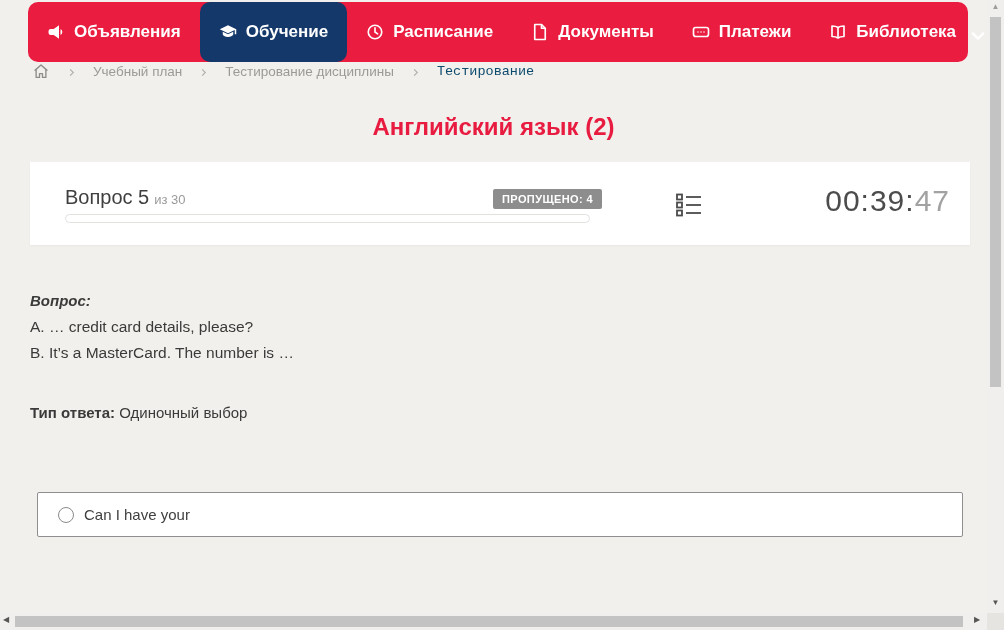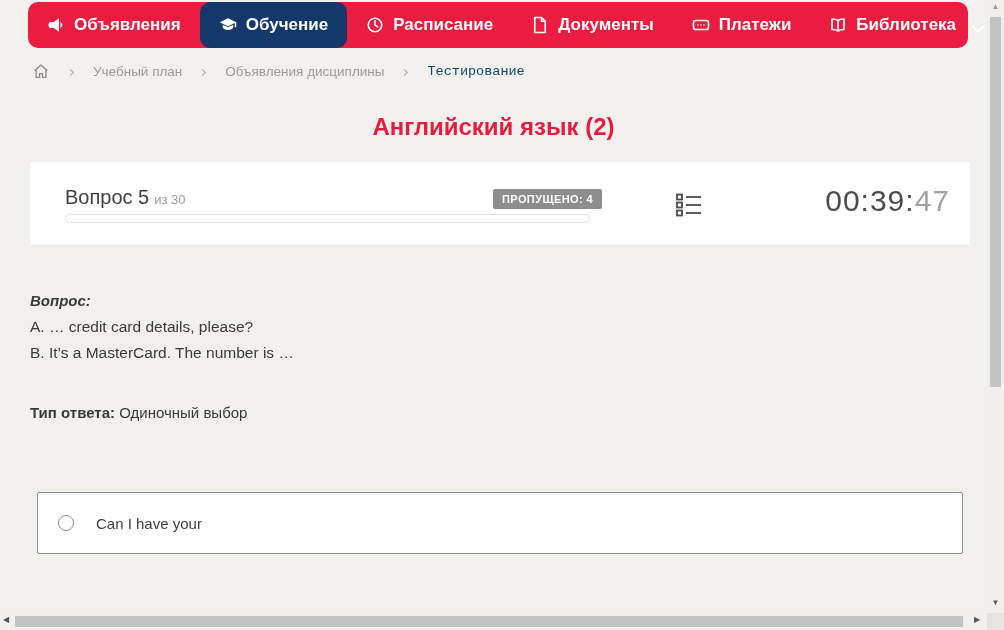--- a/index.html
+++ b/index.html
@@ -2,21 +2,21 @@
 <html><head>
 <meta charset="utf-8">
 <style>
   * { margin:0; padding:0; box-sizing:border-box; }
   html,body { width:1004px; height:630px; overflow:hidden; }
   body { font-family:"Liberation Sans", sans-serif; background:#f2f0ec; position:relative; }
 
   .viewport { position:absolute; inset:0; width:1004px; height:630px; background:#f2f0ec; }
 
   
-  .navbar { position:absolute; left:28px; top:2px; width:940px; height:46px;
+  .navbar { position:absolute; left:28px; top:2px; width:940px; height:60px;
             background:#ea1c40; border-radius:10px; display:flex; align-items:stretch; }
   .nav-item { display:flex; align-items:center; gap:9px; padding:0 19px; color:#ffffff;
               font-size:17px; font-weight:bold; white-space:nowrap; cursor:pointer; border-radius:10px; }
   .nav-item.active { background:#15386b; }
   .nav-item svg { width:18px; height:18px; display:block; }
   .nav-item .chev { width:11px; height:11px; margin-left:4px; }
 
   
   .breadcrumb { position:absolute; left:32px; top:62px; display:flex; align-items:center; gap:16px;
                 font-size:13.5px; color:#9c9a96; }
@@ -42,23 +42,23 @@
   .qlist-icon { position:absolute; left:646px; top:31px; width:26px; height:24px; cursor:pointer; color:#4a4a4a; }
   .timer { position:absolute; right:20px; top:22px; font-size:30px; letter-spacing:1px; color:#4c4c4c; font-weight:300; }
   .timer .sec { color:#a2a2a2; }
   .q-heading { position:absolute; left:30px; top:292px; font-size:15px; font-weight:bold; font-style:italic; color:#3a3a3a; }
   .q-line-a { position:absolute; left:30px; top:318px; font-size:15.5px; color:#3a3a3a; }
   .q-line-b { position:absolute; left:30px; top:344px; font-size:15.5px; color:#3a3a3a;text-align:center; }
   .q-type { position:absolute; left:30px; top:404px; font-size:15px; color:#3a3a3a; }
   .q-type .lbl { font-weight:bold; }
 
   
-  .option { position:absolute; left:37px; width:926px; height:62px; background:#ffffff;
+  .option { position:absolute; left:37px; width:926px; height:45px; background:#ffffff;
             border:1px solid #8f8f8f; border-radius:2px; display:flex; align-items:center;
-            padding-left:20px; gap:22px; cursor:pointer; }
+            padding-left:20px; gap:10px; cursor:pointer; }
   .option.opt0 { top:492px; }
   .option.opt1 { top:552px; }
   .radio { width:16px; height:16px; border:1px solid #8a8a8a; border-radius:50%; background:#ffffff; flex:0 0 auto; }
   .opt-label { font-size:15px; color:#3f3f3f; }
 
   
   .vscroll { position:absolute; left:987px; top:0; width:17px; height:613px; background:#f0efed; }
   .vscroll .thumb { position:absolute; left:3px; top:17px; width:11px; height:370px; background:#c3c3c3; }
   .vscroll .arrow-up   { position:absolute; left:0; top:2px;  width:17px; text-align:center; font-size:8px; color:#9b9b9b; cursor:pointer; }
   .vscroll .arrow-down { position:absolute; left:0; top:598px; width:17px; text-align:center; font-size:8px; color:#555555; cursor:pointer; }
@@ -148,21 +148,21 @@
       <svg viewBox="0 0 24 24" fill="none" stroke="currentColor" stroke-width="2.4">
           <path d="M9 5l7 7-7 7"></path>
         </svg>
     </span>
     <span class="crumb">Учебный план</span>
     <span class="sep">
       <svg viewBox="0 0 24 24" fill="none" stroke="currentColor" stroke-width="2.4">
           <path d="M9 5l7 7-7 7"></path>
         </svg>
     </span>
-    <span class="crumb">Объявления дисциплины</span>
+    <span class="crumb">Тестирование дисциплины</span>
     <span class="sep">
       <svg viewBox="0 0 24 24" fill="none" stroke="currentColor" stroke-width="2.4">
           <path d="M9 5l7 7-7 7"></path>
         </svg>
     </span>
     <span class="crumb current">Тестирование</span>
   </div>
 
   <h1 class="page-title">Английский язык (2)</h1>
 

